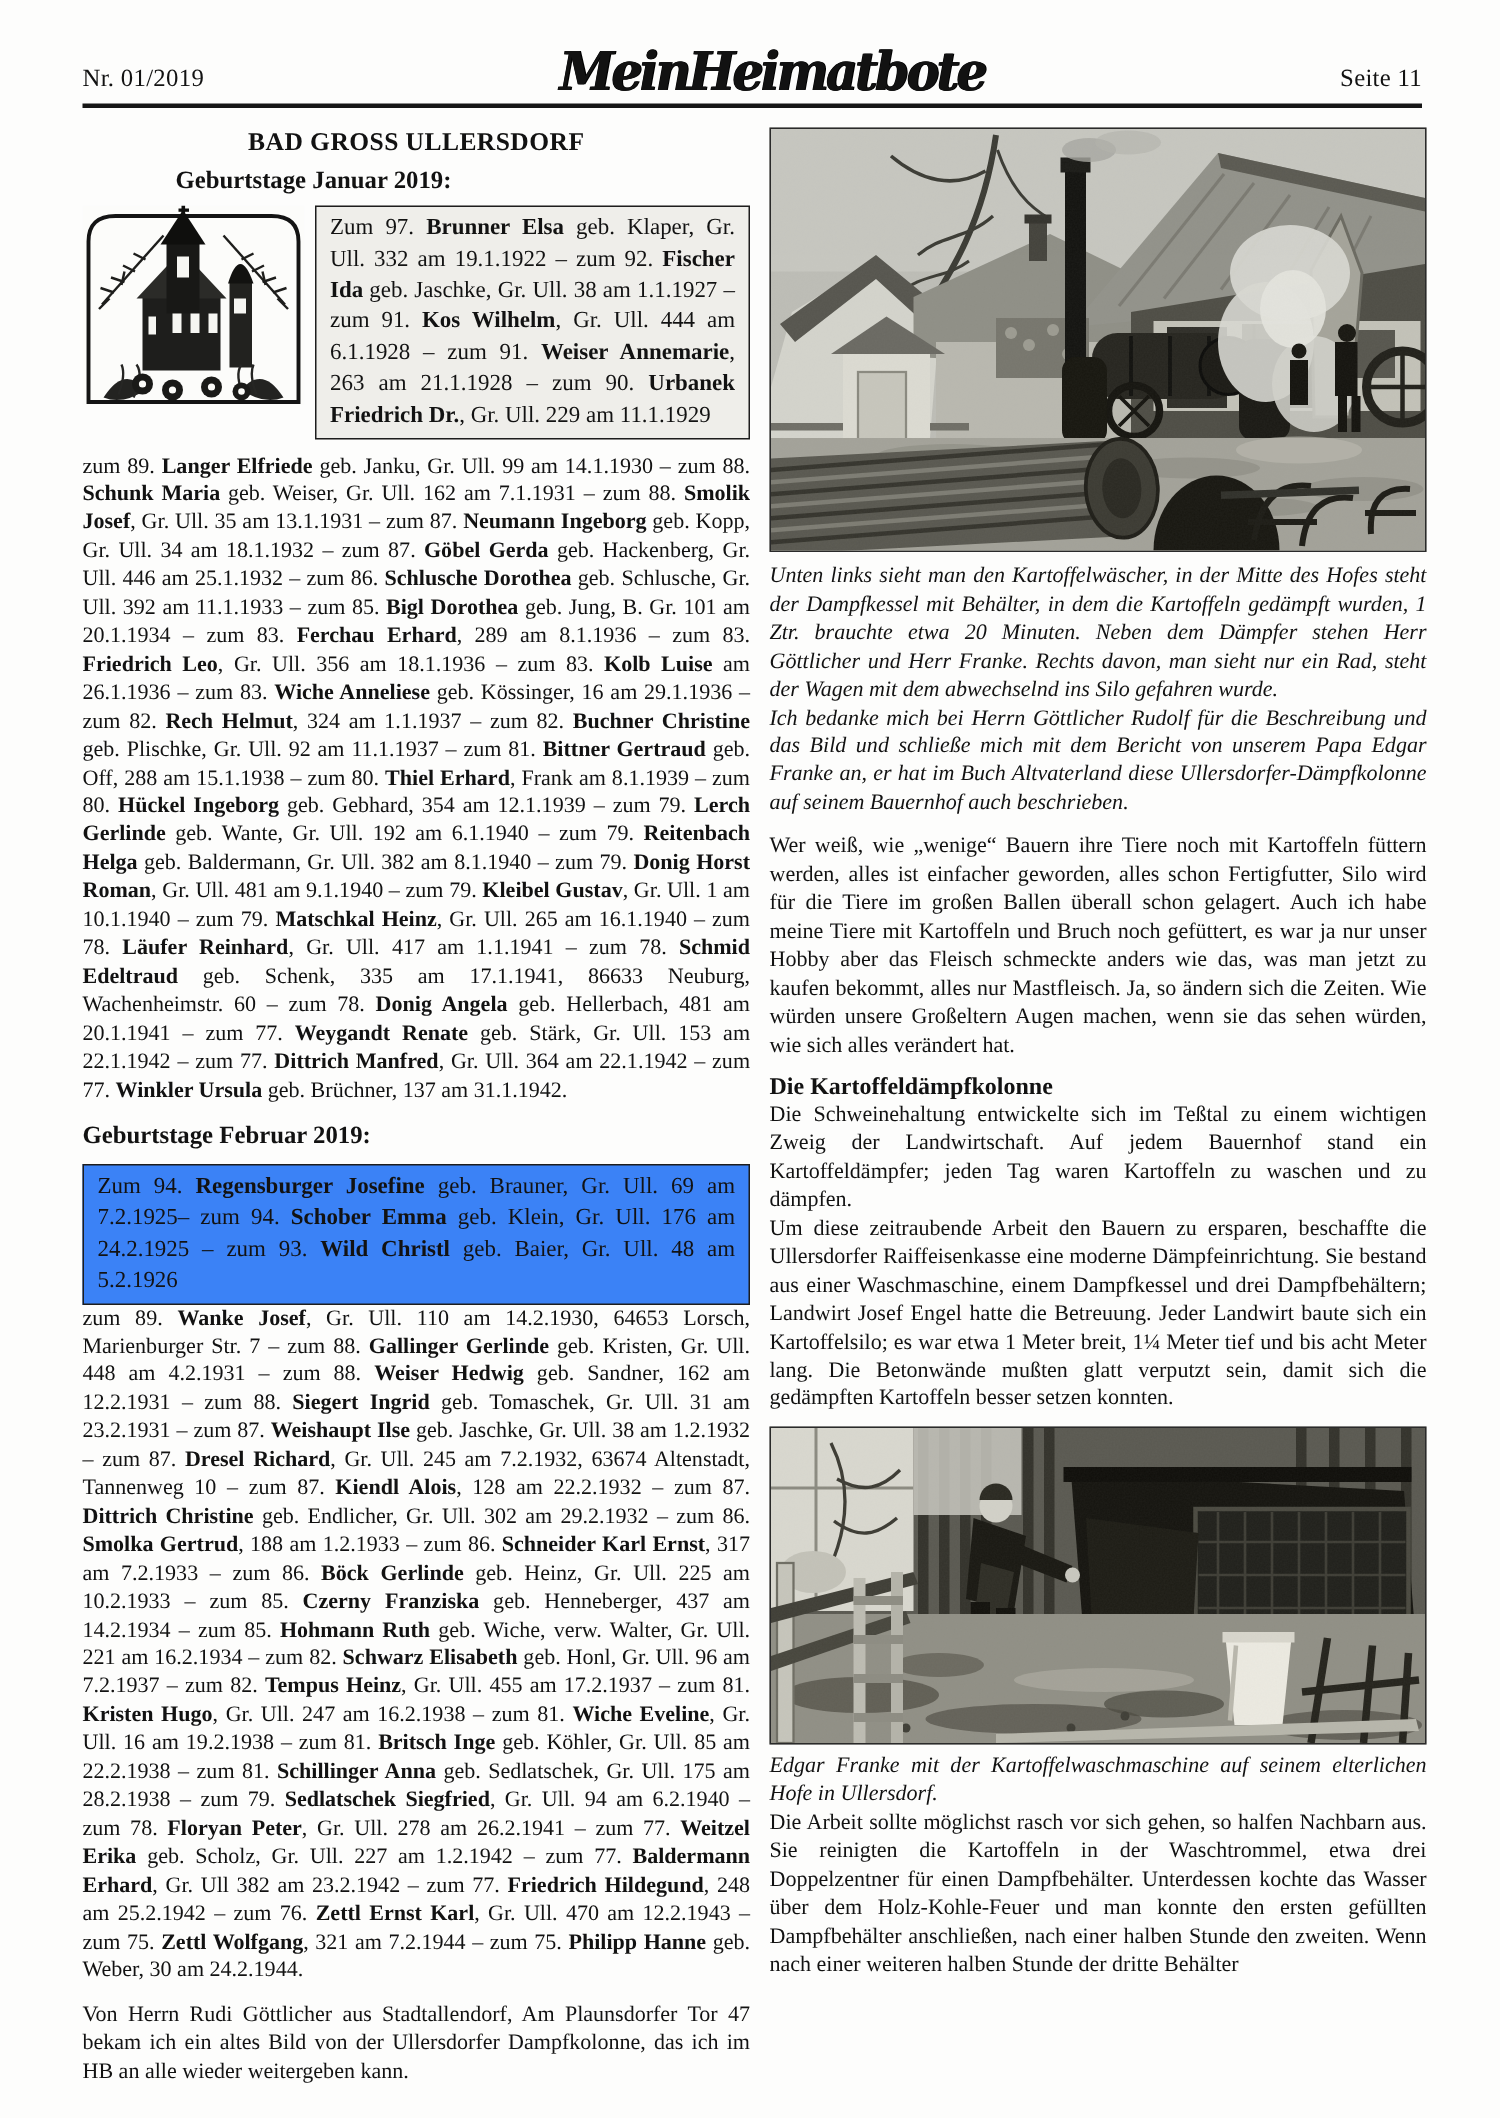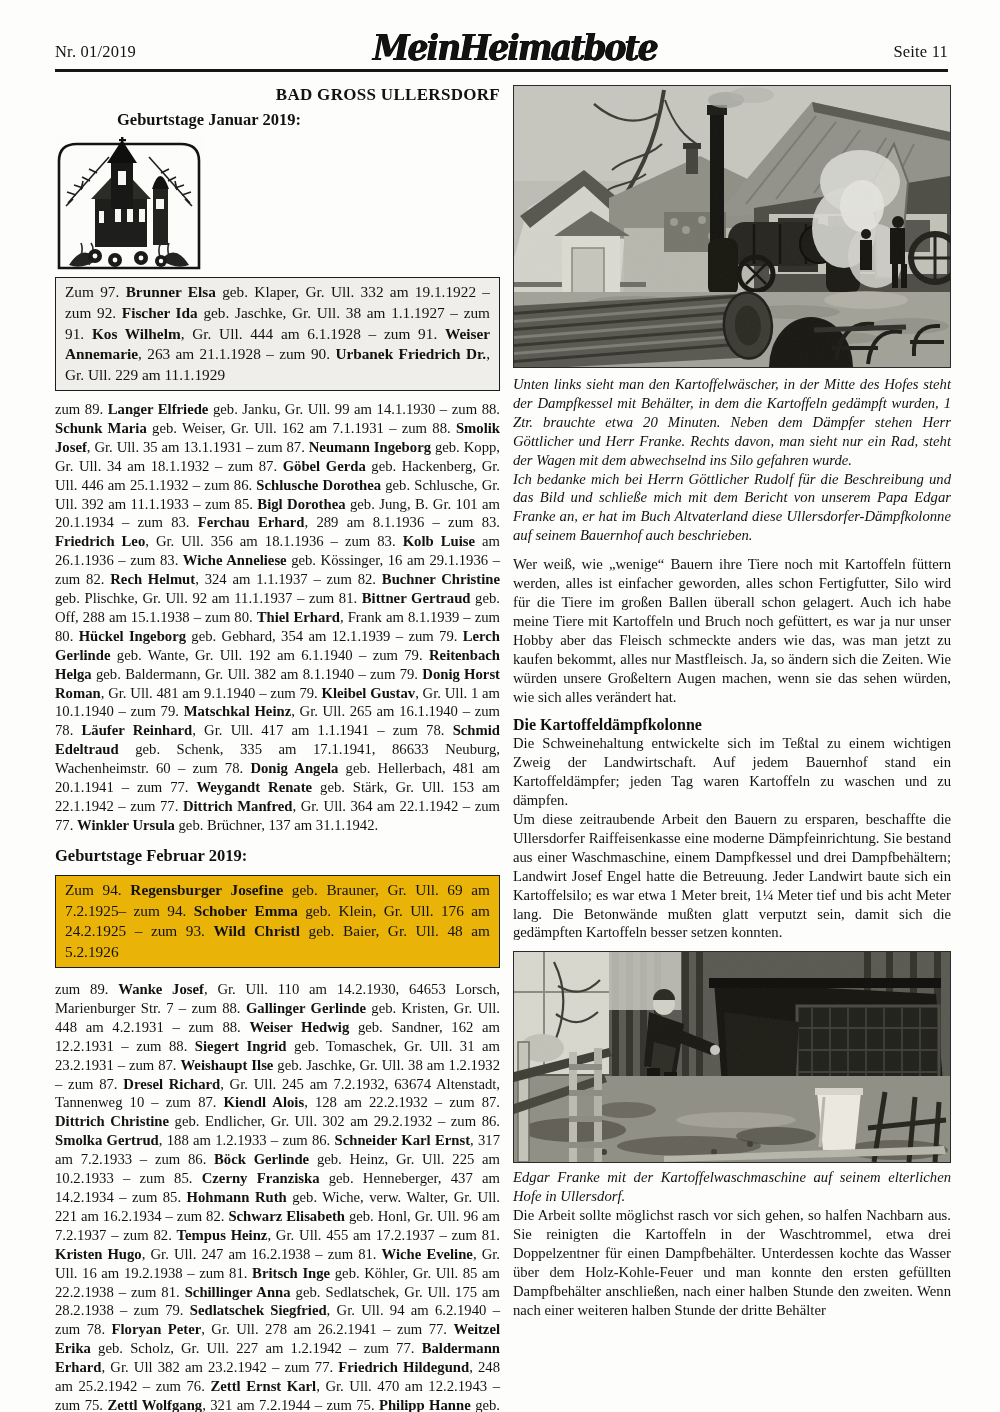--- a/index.html
+++ b/index.html
@@ -9,27 +9,27 @@
   .pageheader{display:flex;justify-content:space-between;align-items:flex-end;border-bottom:3.5px solid #161616;padding-bottom:7px;}
   .issue,.pagenum{font-size:16.5px;letter-spacing:.2px;}
   .masthead{font-family:"DejaVu Serif",serif;font-weight:bold;font-style:italic;font-size:33px;letter-spacing:-2px;line-height:28px;text-shadow:.7px 0 #000,-.3px 0 #000;transform:scaleY(1.08);}
   
   .cols{display:flex;gap:13px;margin-top:13px;}
   .col-left{width:445px;flex:none;}
   .col-right{width:438px;flex:none;}
   
   .bt{font-size:14.7px;line-height:18.9px;text-align:justify;margin:0;hyphens:auto;-webkit-hyphens:auto;}
   .cap{font-style:italic;}
-  .h-title{font-weight:bold;font-size:17px;text-align:right;letter-spacing:.3px;margin:0 0 5px;}
+  .h-title{font-weight:bold;font-size:17px;text-align:center;letter-spacing:.3px;margin:0 0 5px;}
   .h-sub{font-weight:bold;font-size:16.5px;text-align:left;margin:2px 0 7px 62px;}
-  .jan-row{display:flex;gap:7px;margin-bottom:9px;flex-direction:column;}
+  .jan-row{display:flex;gap:7px;margin-bottom:9px;}
   .box{border:1.3px solid #1d1d1d;padding:4px 9px;font-size:15.3px;line-height:20.8px;text-align:justify;hyphens:auto;}
   .jan-box{background:#efeeea;flex:1;}
   .feb-h{font-weight:bold;font-size:16.5px;margin:11px 0 9px;}
-  .feb-box{background:#eab308;margin-bottom:12px;}
+  .feb-box{background:#3b82f6;margin-bottom:0;}
   .closing{margin-top:11px;}
   .photo{display:block;border:1.4px solid #2a2a2a;background:#b5b5ae;}
   .photo1{margin-bottom:7px;}
   .para-wer{margin-top:10px;}
   .section-h{font-weight:bold;font-size:16px;margin:10px 0 0;}
   .photo2{margin:9px 0 5px;}
   .work{}
   b{font-weight:bold;}
 </style>
 </head>

